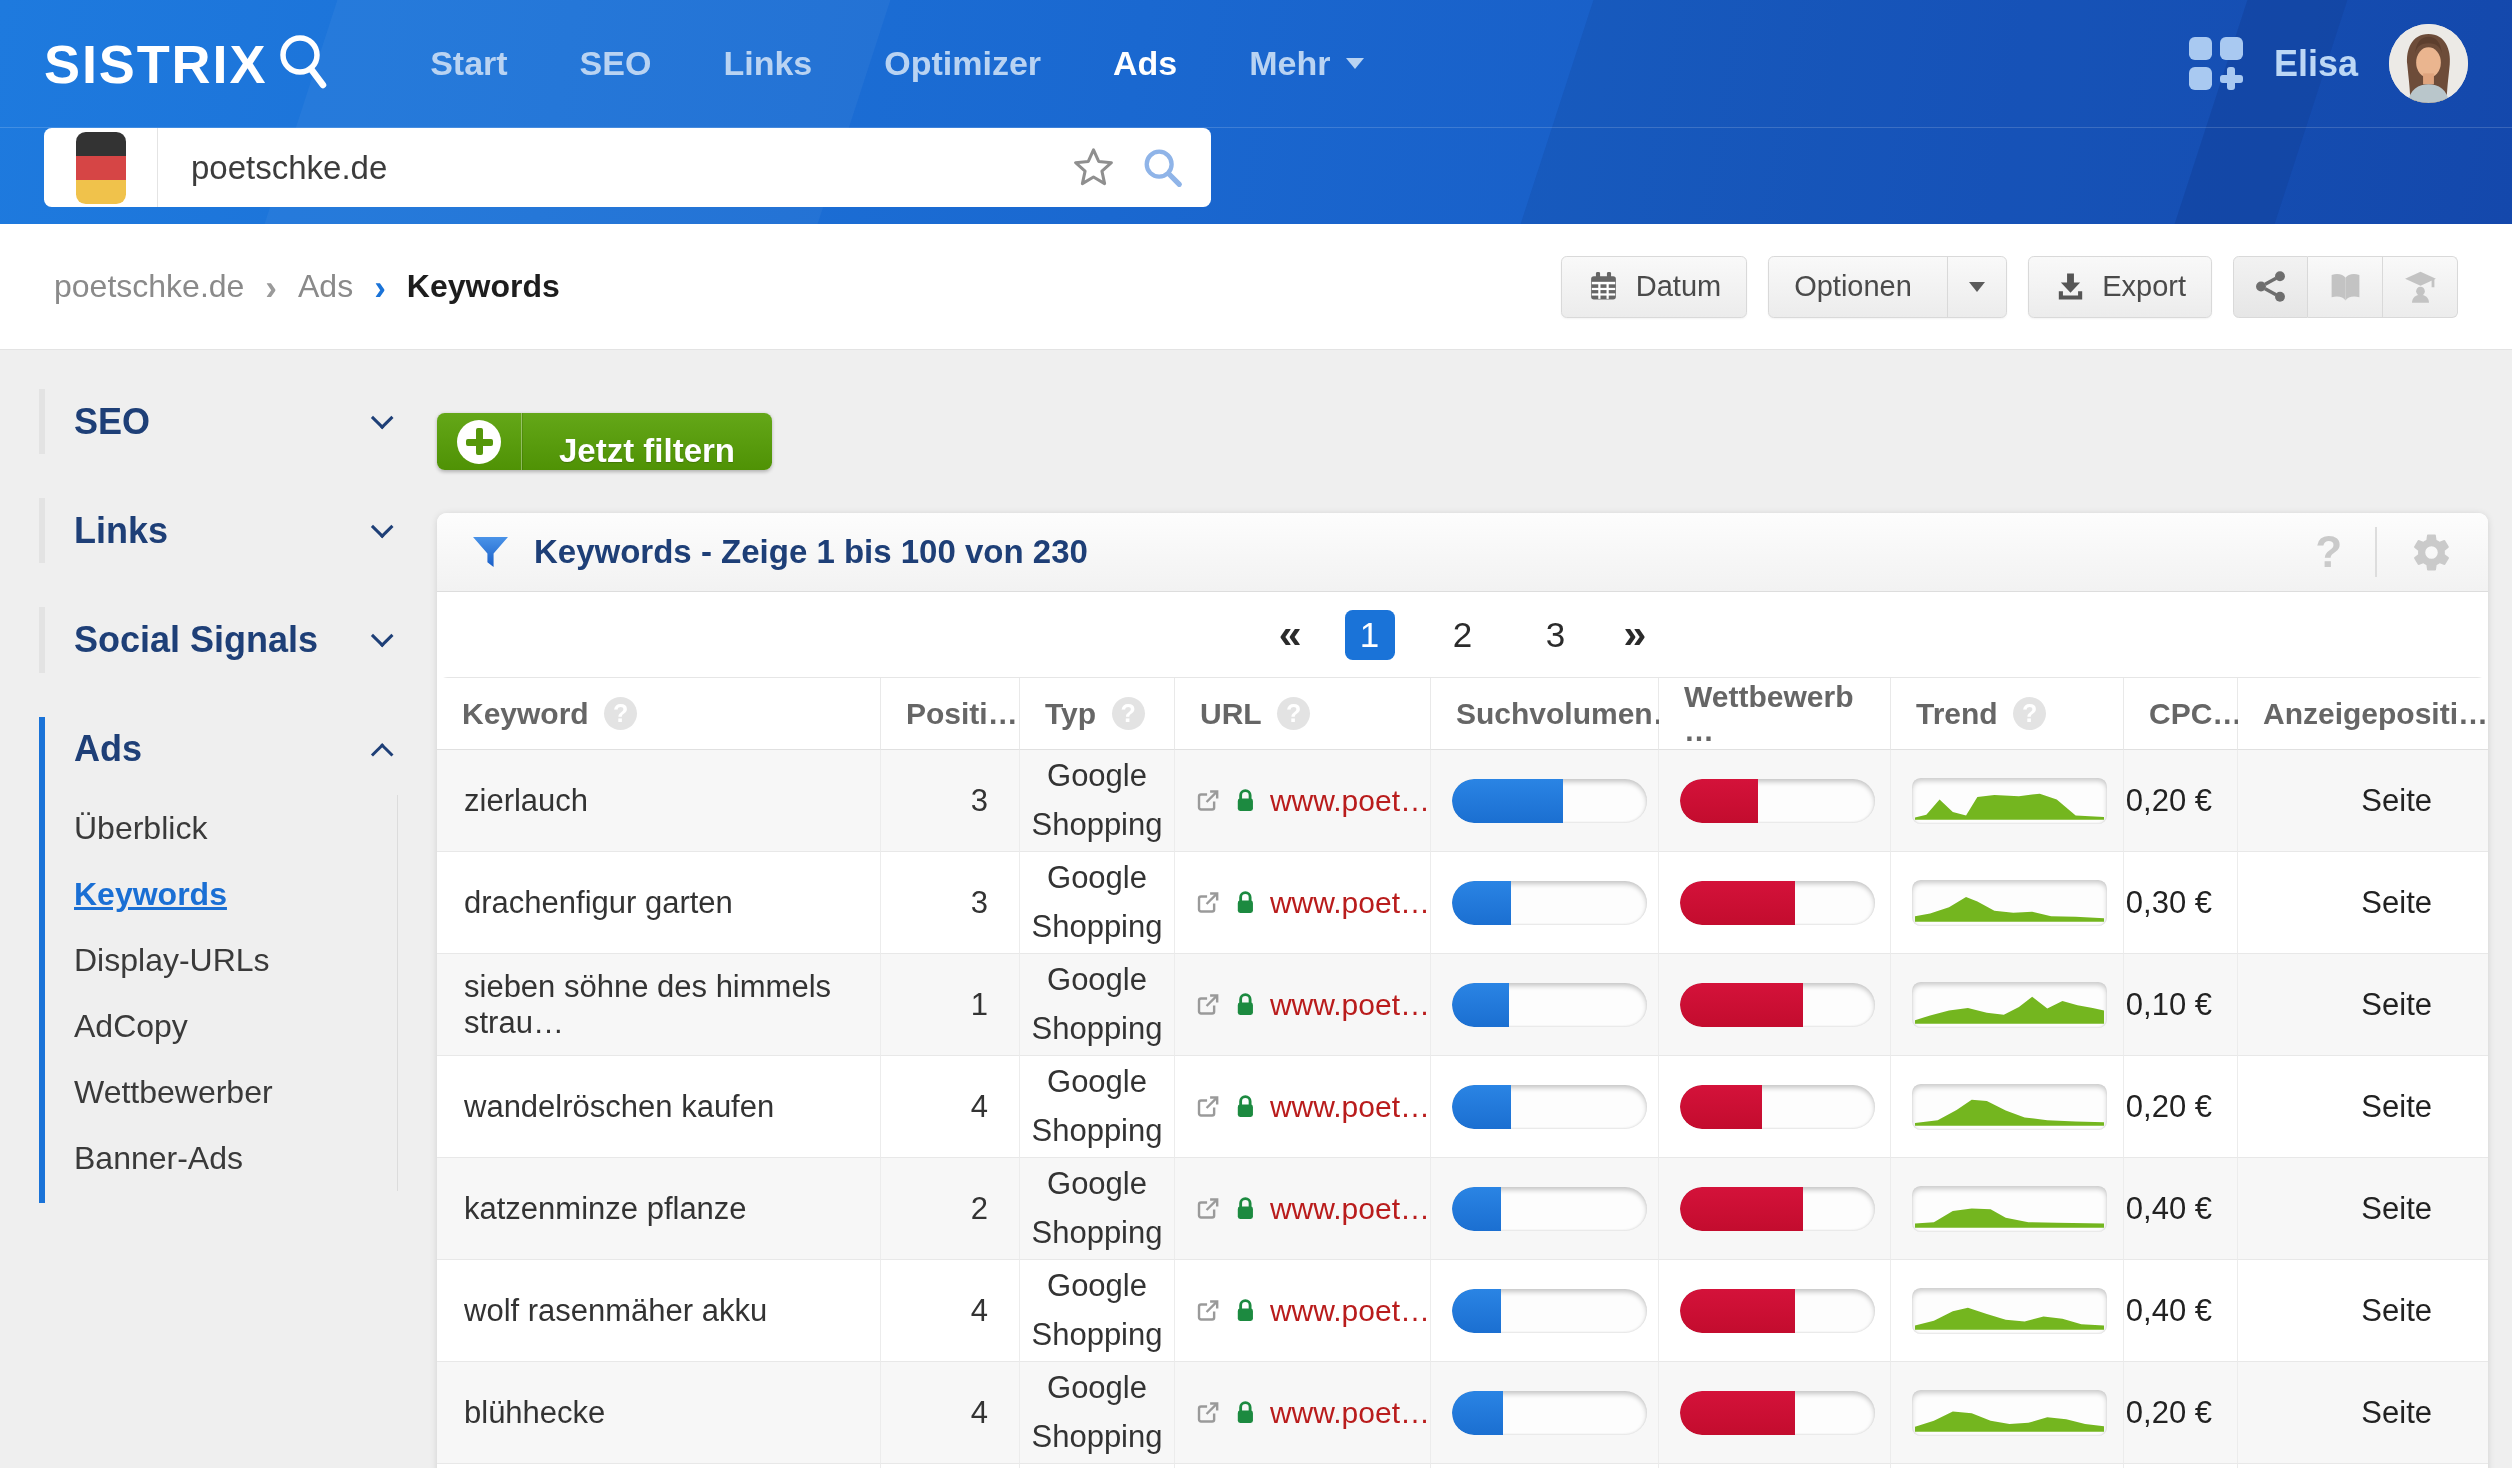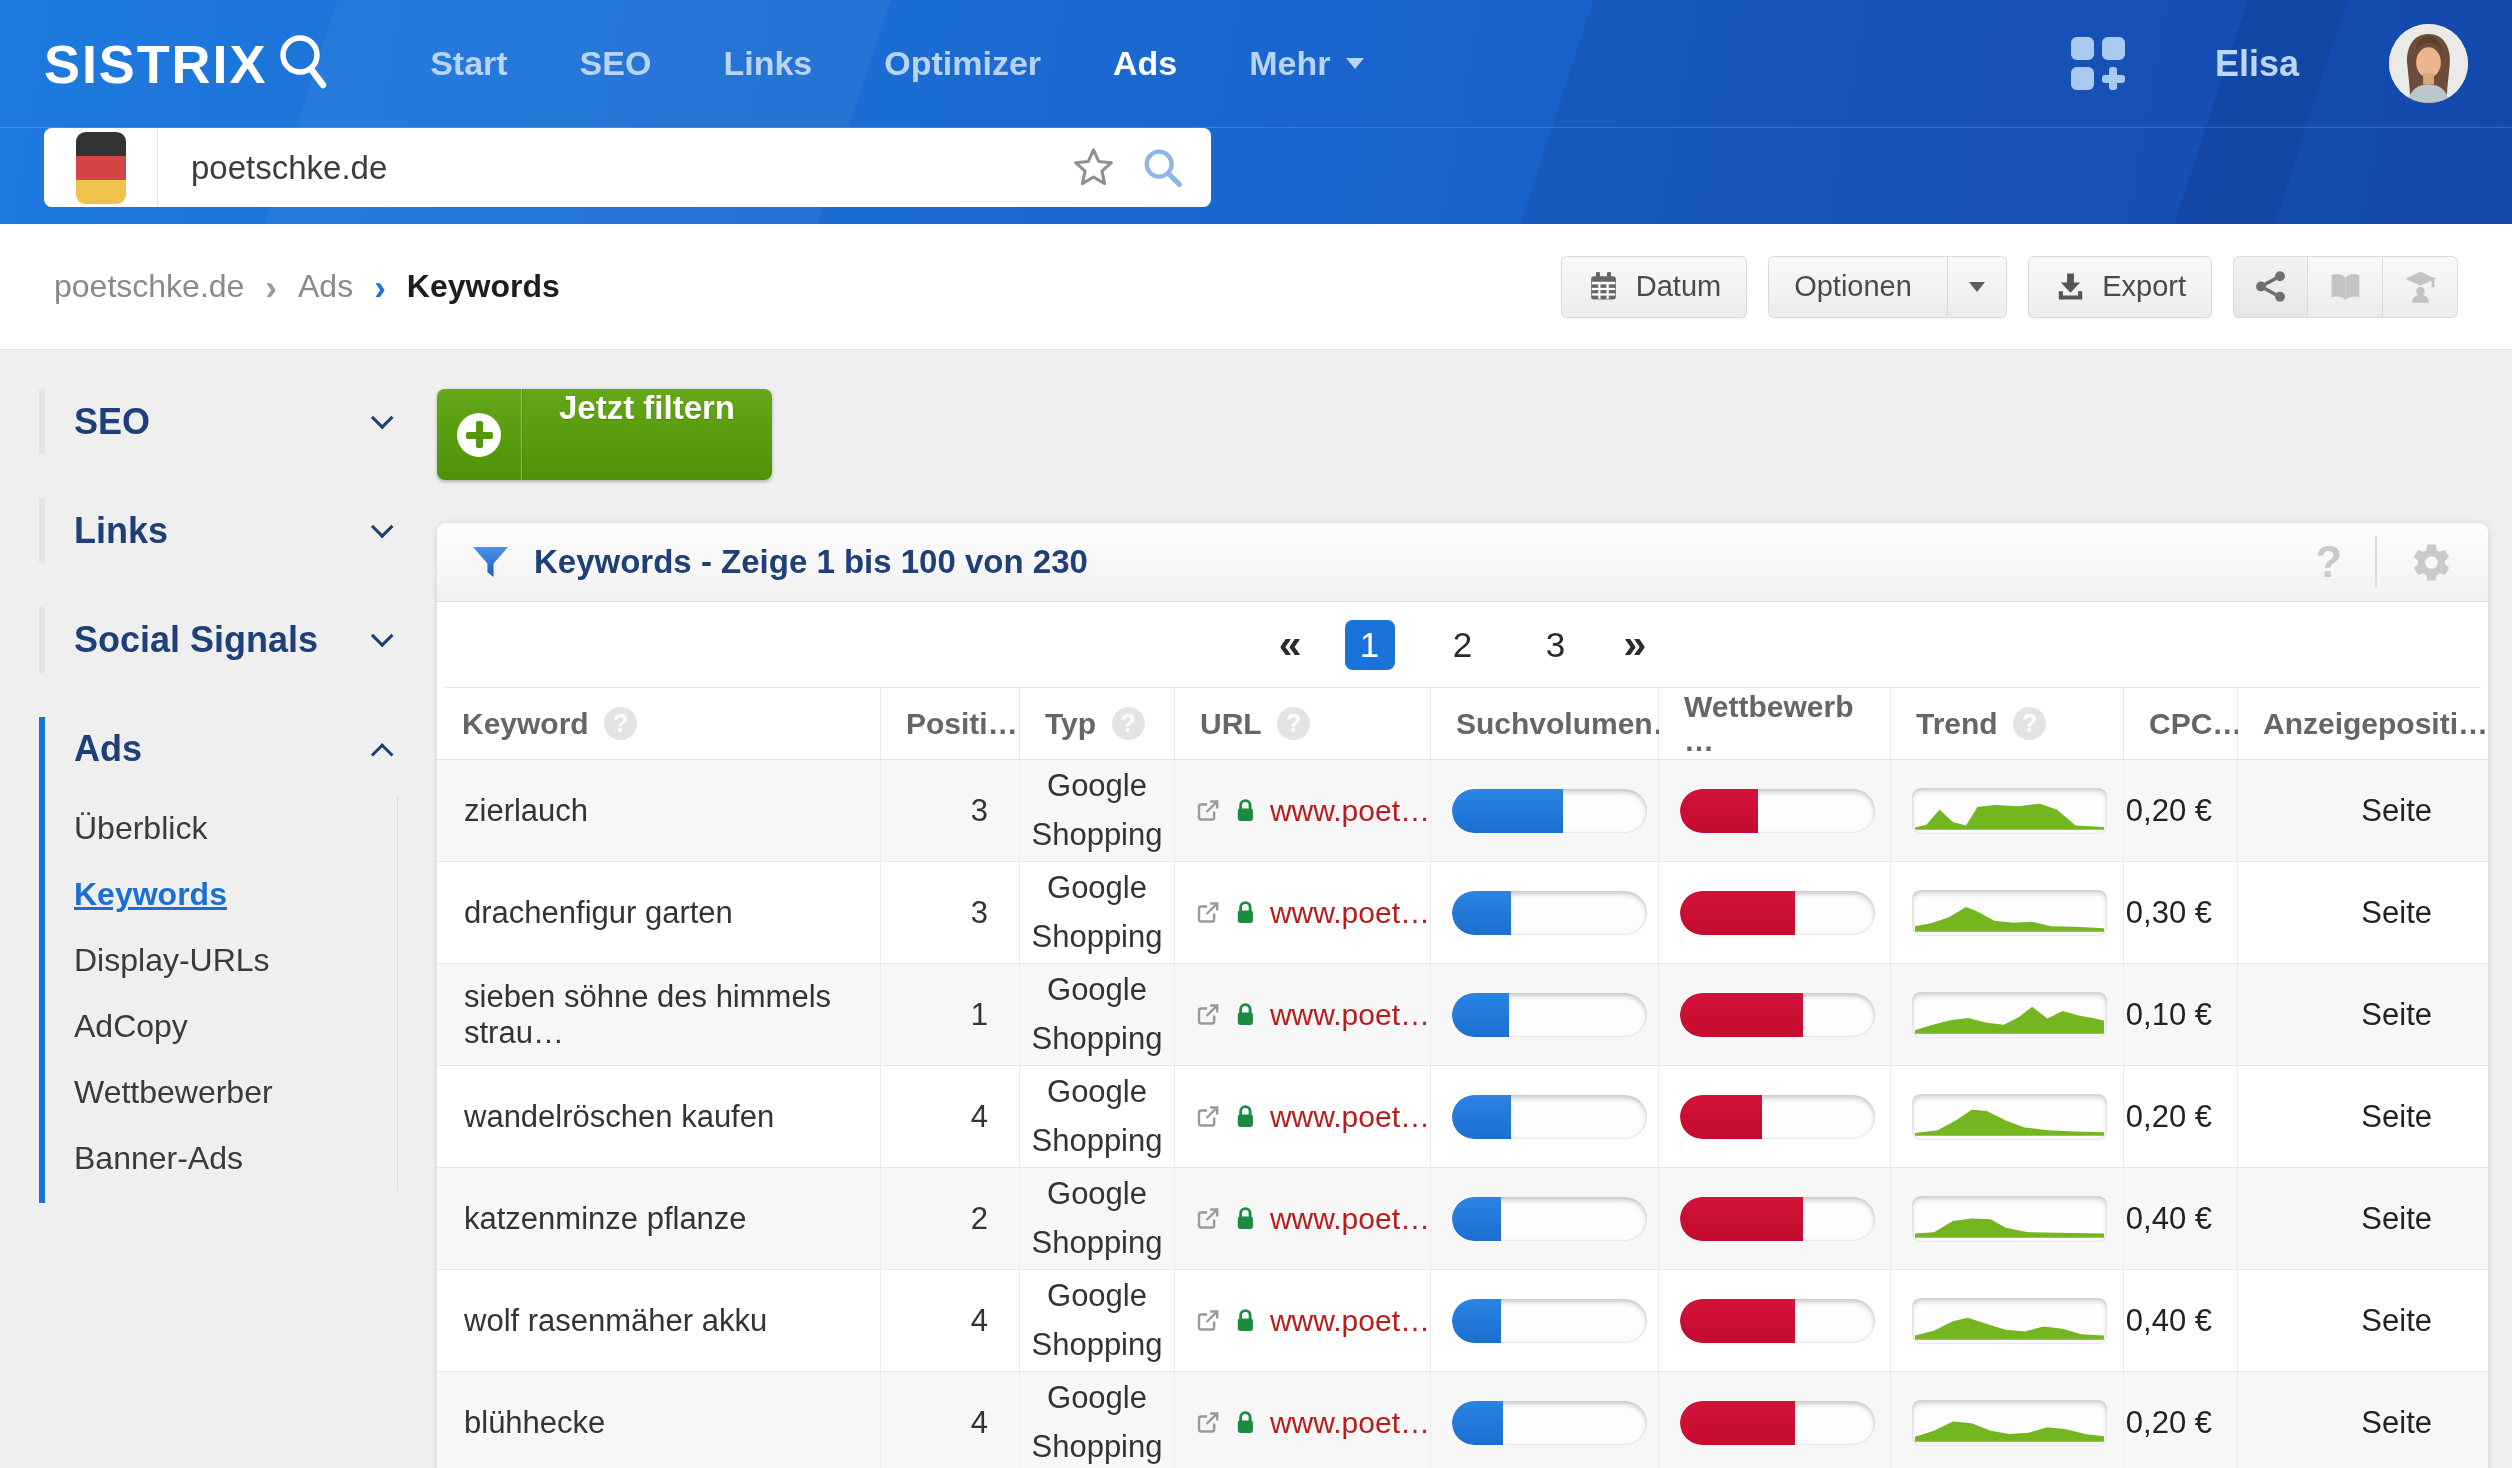--- a/index.html
+++ b/index.html
@@ -14,21 +14,21 @@
   .diag.d3 { left:12%; width:22%; background:rgba(255,255,255,0.045); transform:skewX(-18deg); }
   .topbar { position:relative; height:128px; display:flex; align-items:center; padding:4px 44px;
     border-bottom:1px solid rgba(255,255,255,0.16); }
   .logo { display:flex; align-items:center; gap:5.8px; color:#fff; }
   .logo-text { font-size:54px; font-weight:bold; letter-spacing:1.9px; }
   .mainnav { display:flex; align-items:center; gap:72px; margin-left:93px; }
   .nav-item { display:flex; align-items:center; font-size:34px; font-weight:bold; color:#b9d3f2; cursor:pointer; }
   .nav-item.active { color:#ffffff; }
   .caret-down { width:0; height:0; border-left:9.7px solid transparent; border-right:9.7px solid transparent;
     border-top:11.6px solid currentColor; display:inline-block; margin-left:15.5px; }
-  .hdr-right { margin-left:auto; display:flex; align-items:center; gap:90px;text-align:right; }
+  .hdr-right { margin-left:auto; display:flex; align-items:center; gap:31px;text-align:right; }
   .apps-icon { width:54px; height:54px; display:grid; grid-template-columns:23px 23px; grid-template-rows:23px 23px; gap:7.7px; }
   .apps-icon .sq { background:#a9c9f1; border-radius:5.8px; }
   .apps-icon .plus { position:relative; }
   .apps-icon .plus:before, .apps-icon .plus:after { content:""; position:absolute; background:#a9c9f1; border-radius:2.9px; }
   .apps-icon .plus:before { left:7.7px; top:0; width:7.7px; height:23px; }
   .apps-icon .plus:after { left:0; top:7.7px; width:23px; height:7.7px; }
   .user-name { font-size:36px; font-weight:bold; color:#bcd7f5; }
   .avatar { width:79px; height:79px; border-radius:50%; overflow:hidden; background:#e9e4df; }
 
   .searchrow { position:relative; height:97px; padding-left:44px; display:flex; align-items:flex-start; }
@@ -68,22 +68,22 @@
   .side-header { display:flex; align-items:center; justify-content:space-between; cursor:pointer; }
   .side-label { font-size:36px; font-weight:bold; color:#1e3f77; }
   .chev { width:16.4px; height:16.4px; border-right:3.9px solid #1e3f77; border-bottom:3.9px solid #1e3f77; display:inline-block; margin-right:7.7px; }
   .chev.down { transform:rotate(45deg); margin-top:-7.7px; }
   .chev.up { transform:rotate(-135deg); margin-top:9.7px; }
   .side-sub { list-style:none; margin-top:25px; border-right:1.9px solid #dcdcdc; padding-right:6px; }
   .side-sub-item { font-size:32px; color:#3a3a3a; padding:14.5px 0; cursor:pointer; }
   .side-sub-item.active { color:#1a6fd4; font-weight:bold; text-decoration:underline; }
 
   .main { flex:1; margin-right:43px; }
-  .filter-btn { display:inline-flex; align-items:flex-start; height:91px; border-radius:7.7px; cursor:pointer;
-    background:linear-gradient(#64a718,#4f9205); box-shadow:0 1.9px 3.9px rgba(0,0,0,0.25); overflow:hidden; margin-bottom:43px; }
+  .filter-btn { display:inline-flex; align-items:flex-end; height:57px; border-radius:7.7px; cursor:pointer;
+    background:linear-gradient(#64a718,#4f9205); box-shadow:0 1.9px 3.9px rgba(0,0,0,0.25); overflow:hidden; margin-bottom:43px;margin-top:24px; }
   .filter-plus { width:85px; height:100%; display:flex; align-items:center; justify-content:center;
     border-right:1px solid rgba(255,255,255,0.35); box-shadow:1px 0 0 rgba(0,0,0,0.12); }
   .plus-circle { width:44px; height:44px; border-radius:50%; background:#fff; position:relative; }
   .plus-circle:before, .plus-circle:after { content:""; position:absolute; background:#55970a; border-radius:1.9px; }
   .plus-circle:before { left:19.3px; top:8.7px; width:6.8px; height:27px; }
   .plus-circle:after { left:8.7px; top:19.3px; width:27px; height:6.8px; }
   .filter-label { padding:0 37px; font-size:33px; font-weight:bold; color:#fff; text-shadow:0 1px 1px rgba(0,0,0,0.2); }
 
   .panel { background:#fff; border-radius:9.7px 9.7px 0 0; box-shadow:0 1.9px 7.7px rgba(0,0,0,0.13); }
   .panel-hdr { height:79px; display:flex; align-items:center; padding:0 35px;

